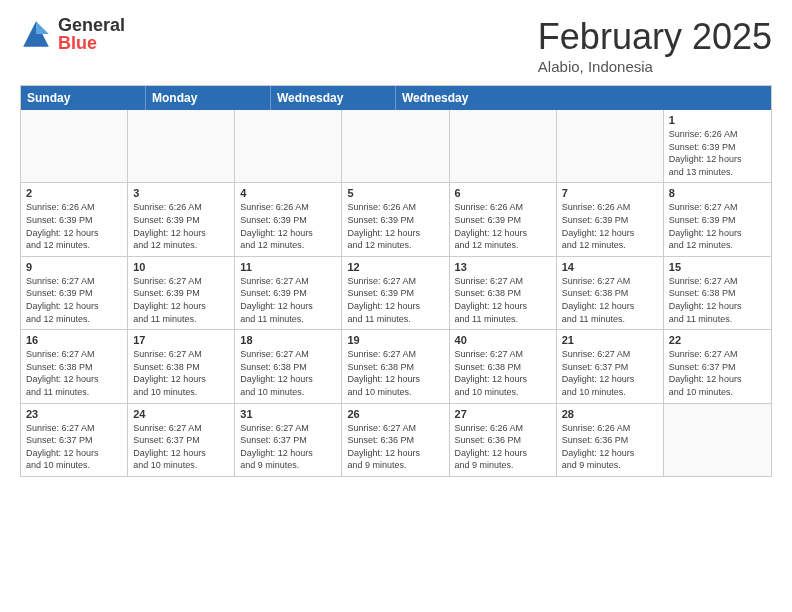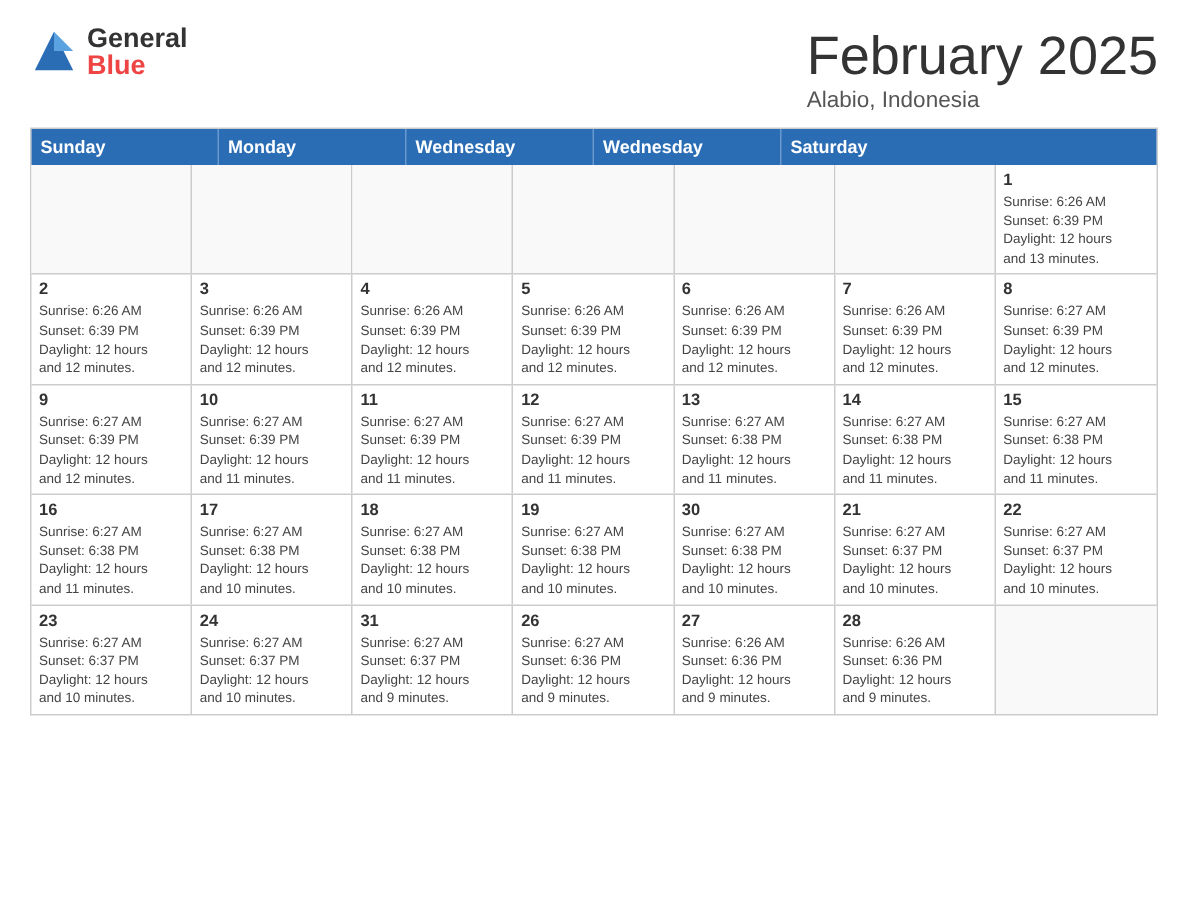--- a/index.html
+++ b/index.html
@@ -133,21 +133,20 @@
       <div class="calendar-subtitle">Alabio, Indonesia</div>
     </div>
   </div>
 
   <div class="calendar">
     <div class="cal-header">
     <div class="cal-header-cell">Sunday</div>
         <div class="cal-header-cell">Monday</div>
         <div class="cal-header-cell">Wednesday</div>
         <div class="cal-header-cell">Wednesday</div>
-        <div class="cal-header-cell">Saturday</div>
       </div>
     <div class="cal-body">
     <div class="cal-row">
           <div class="cal-cell empty"></div>
           <div class="cal-cell empty"></div>
           <div class="cal-cell empty"></div>
           <div class="cal-cell empty"></div>
           <div class="cal-cell empty"></div>
           <div class="cal-cell empty"></div>
           <div class="cal-cell">
@@ -283,21 +282,21 @@
 and 10 minutes.</div>
           </div>
           <div class="cal-cell">
             <span class="day-num">19</span>
             <div class="cell-info" style="white-space: pre-line;">Sunrise: 6:27 AM
 Sunset: 6:38 PM
 Daylight: 12 hours
 and 10 minutes.</div>
           </div>
           <div class="cal-cell">
-            <span class="day-num">30</span>
+            <span class="day-num">40</span>
             <div class="cell-info" style="white-space: pre-line;">Sunrise: 6:27 AM
 Sunset: 6:38 PM
 Daylight: 12 hours
 and 10 minutes.</div>
           </div>
           <div class="cal-cell">
             <span class="day-num">21</span>
             <div class="cell-info" style="white-space: pre-line;">Sunrise: 6:27 AM
 Sunset: 6:37 PM
 Daylight: 12 hours

